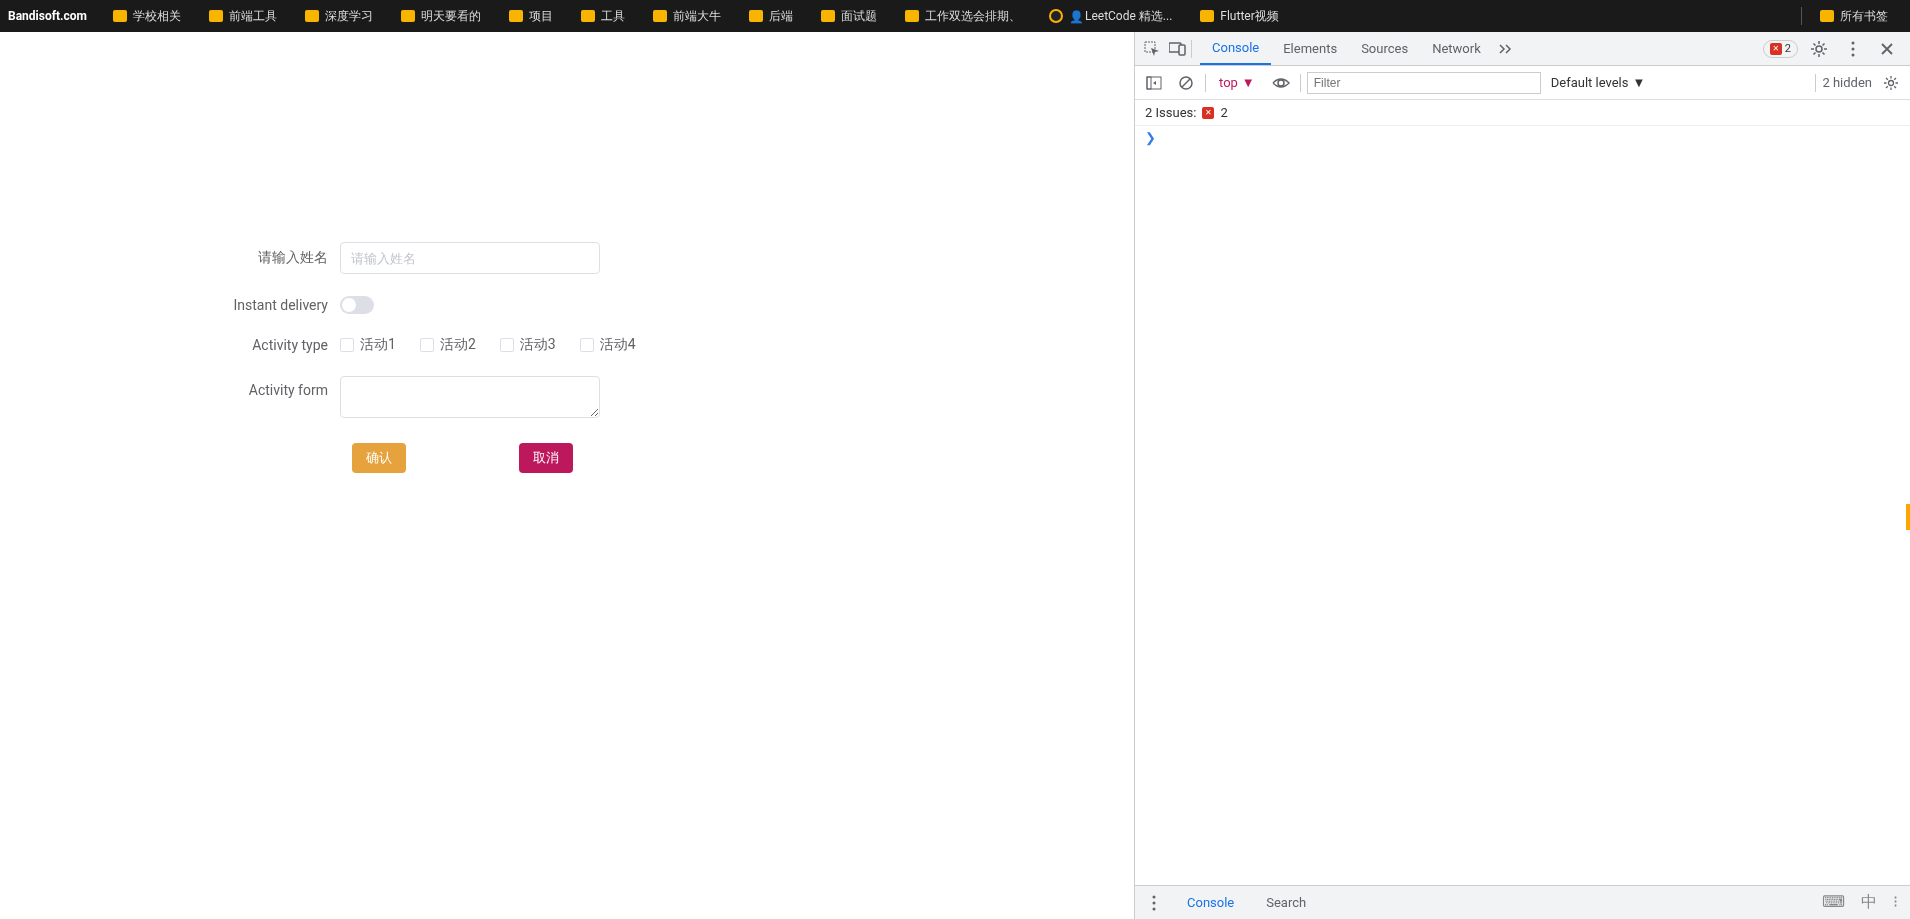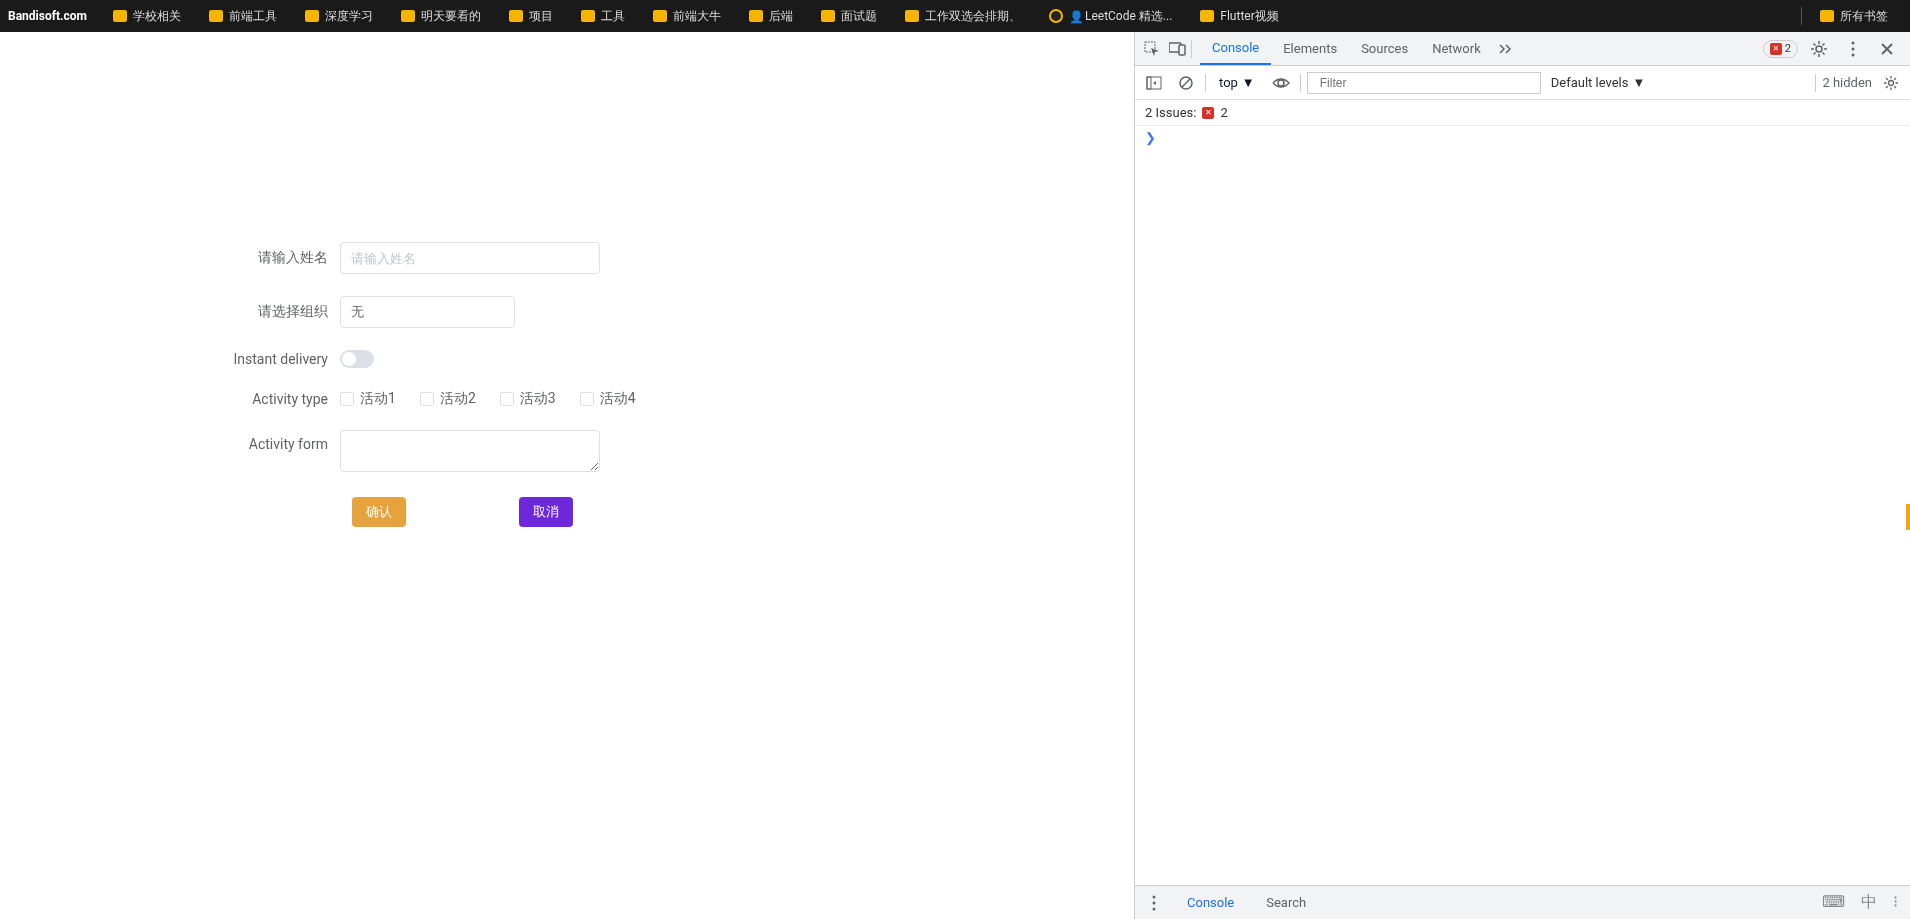--- a/index.html
+++ b/index.html
@@ -197,21 +197,21 @@
     }
     .btn {
       padding: 6px 14px;
       border-radius: 4px;
       border: none;
       font-size: 13px;
       cursor: pointer;
       color: #fff;
     }
     .btn-primary { background: #e6a23c; }
-    .btn-danger { background: #6d28d9; }
+    .btn-danger { background: #be185d; }
 
     
     .devtools {
       width: 776px;
       background: #fff;
       border-left: 1px solid #ccc;
       display: flex;
       flex-direction: column;
       font-size: 13px;
     }
@@ -286,32 +286,32 @@
       align-items: center;
       padding: 0 6px;
       gap: 6px;
       border-bottom: 1px solid #ddd;
     }
     .dt-context {
       display: flex;
       align-items: center;
       gap: 4px;
       padding: 2px 6px;
-      color: #0f172a;
+      color: #be185d;
       cursor: pointer;
       border: 1px solid transparent;
     }
     .dt-filter {
       flex: 0 0 234px;
     }
     .dt-filter input {
       width: 100%;
       height: 22px;
       border: 1px solid #ccc;
-      padding: 0 12px;
+      padding: 0 6px;
       font-size: 12px;
       outline: none;
     }
     .dt-levels {
       display: flex;
       align-items: center;
       gap: 4px;
       cursor: pointer;
       padding: 0 4px;
     }
@@ -449,33 +449,20 @@
   <div class="page-left">
     <div class="form-container">
 
       <div class="form-row">
         <label class="form-label">请输入姓名</label>
         <div class="form-control">
           <input class="input-text" placeholder="请输入姓名" style="">
         </div>
       </div>
 
-      <div class="form-row">
-        <label class="form-label">请选择组织</label>
-        <div class="form-control">
-          <div class="select-box">
-            <span>无</span>
-            <span class="select-arrow">
-              <svg width="12" height="12" viewBox="0 0 12 12">
-                  <path d="M2  L6 8 L10 4" stroke="#c0c4cc" stroke-width="1" fill="none"></path>
-                </svg>
-            </span>
-          </div>
-        </div>
-      </div>
 
       <div class="form-row">
         <label class="form-label">Instant delivery</label>
         <div class="form-control">
           <div class="switch">
             <div class="switch-knob"></div>
           </div>
         </div>
       </div>
 

